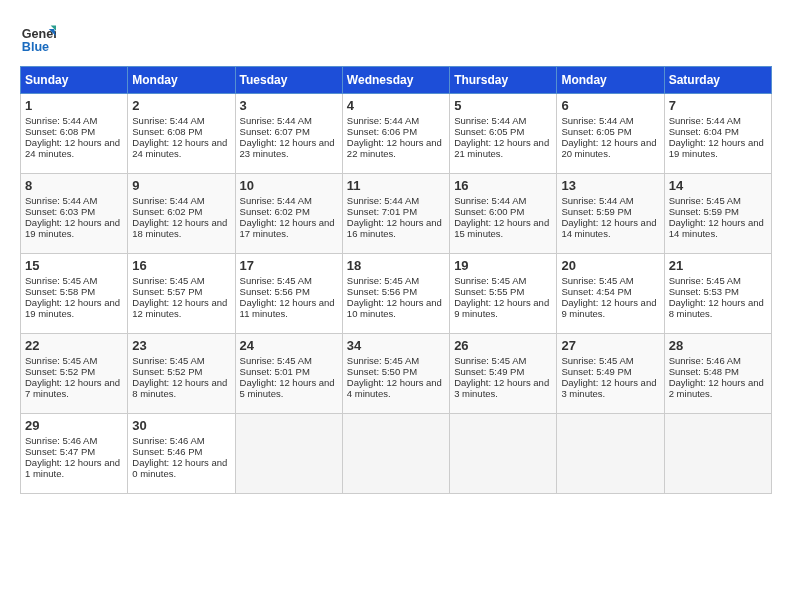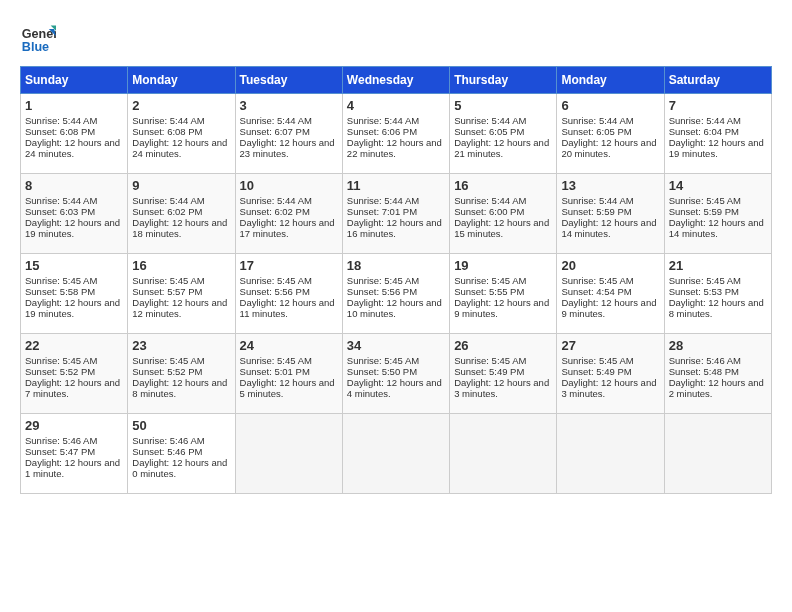--- a/index.html
+++ b/index.html
@@ -139,21 +139,21 @@
         <td><span class="day-num">22</span><span>Sunrise: 5:45 AM</span><br><span>Sunset: 5:52 PM</span><br><span>Daylight: 12 hours and 7 minutes.</span></td>
         <td><span class="day-num">23</span><span>Sunrise: 5:45 AM</span><br><span>Sunset: 5:52 PM</span><br><span>Daylight: 12 hours and 8 minutes.</span></td>
         <td><span class="day-num">24</span><span>Sunrise: 5:45 AM</span><br><span>Sunset: 5:01 PM</span><br><span>Daylight: 12 hours and 5 minutes.</span></td>
         <td><span class="day-num">34</span><span>Sunrise: 5:45 AM</span><br><span>Sunset: 5:50 PM</span><br><span>Daylight: 12 hours and 4 minutes.</span></td>
         <td><span class="day-num">26</span><span>Sunrise: 5:45 AM</span><br><span>Sunset: 5:49 PM</span><br><span>Daylight: 12 hours and 3 minutes.</span></td>
         <td><span class="day-num">27</span><span>Sunrise: 5:45 AM</span><br><span>Sunset: 5:49 PM</span><br><span>Daylight: 12 hours and 3 minutes.</span></td>
         <td><span class="day-num">28</span><span>Sunrise: 5:46 AM</span><br><span>Sunset: 5:48 PM</span><br><span>Daylight: 12 hours and 2 minutes.</span></td>
       </tr>
       <tr>
         <td><span class="day-num">29</span><span>Sunrise: 5:46 AM</span><br><span>Sunset: 5:47 PM</span><br><span>Daylight: 12 hours and 1 minute.</span></td>
-        <td><span class="day-num">50</span><span>Sunrise: 5:46 AM</span><br><span>Sunset: 5:46 PM</span><br><span>Daylight: 12 hours and 0 minutes.</span></td>
+        <td><span class="day-num">30</span><span>Sunrise: 5:46 AM</span><br><span>Sunset: 5:46 PM</span><br><span>Daylight: 12 hours and 0 minutes.</span></td>
         <td class="empty"></td>
         <td class="empty"></td>
         <td class="empty"></td>
         <td class="empty"></td>
         <td class="empty"></td>
       </tr>
     </tbody>
 </table>
 
 </body></html>

